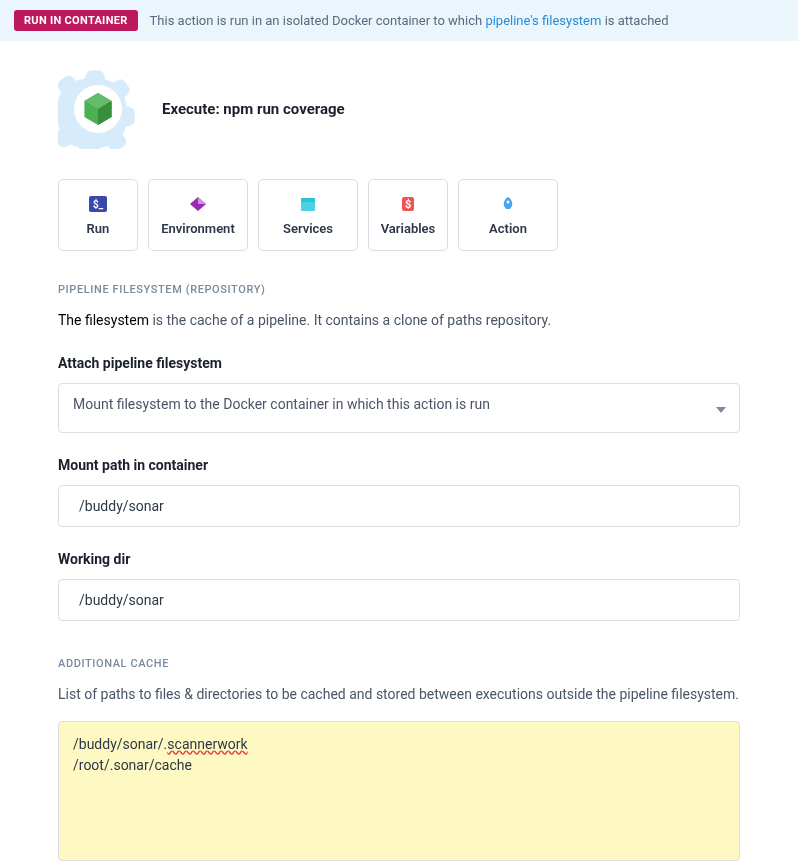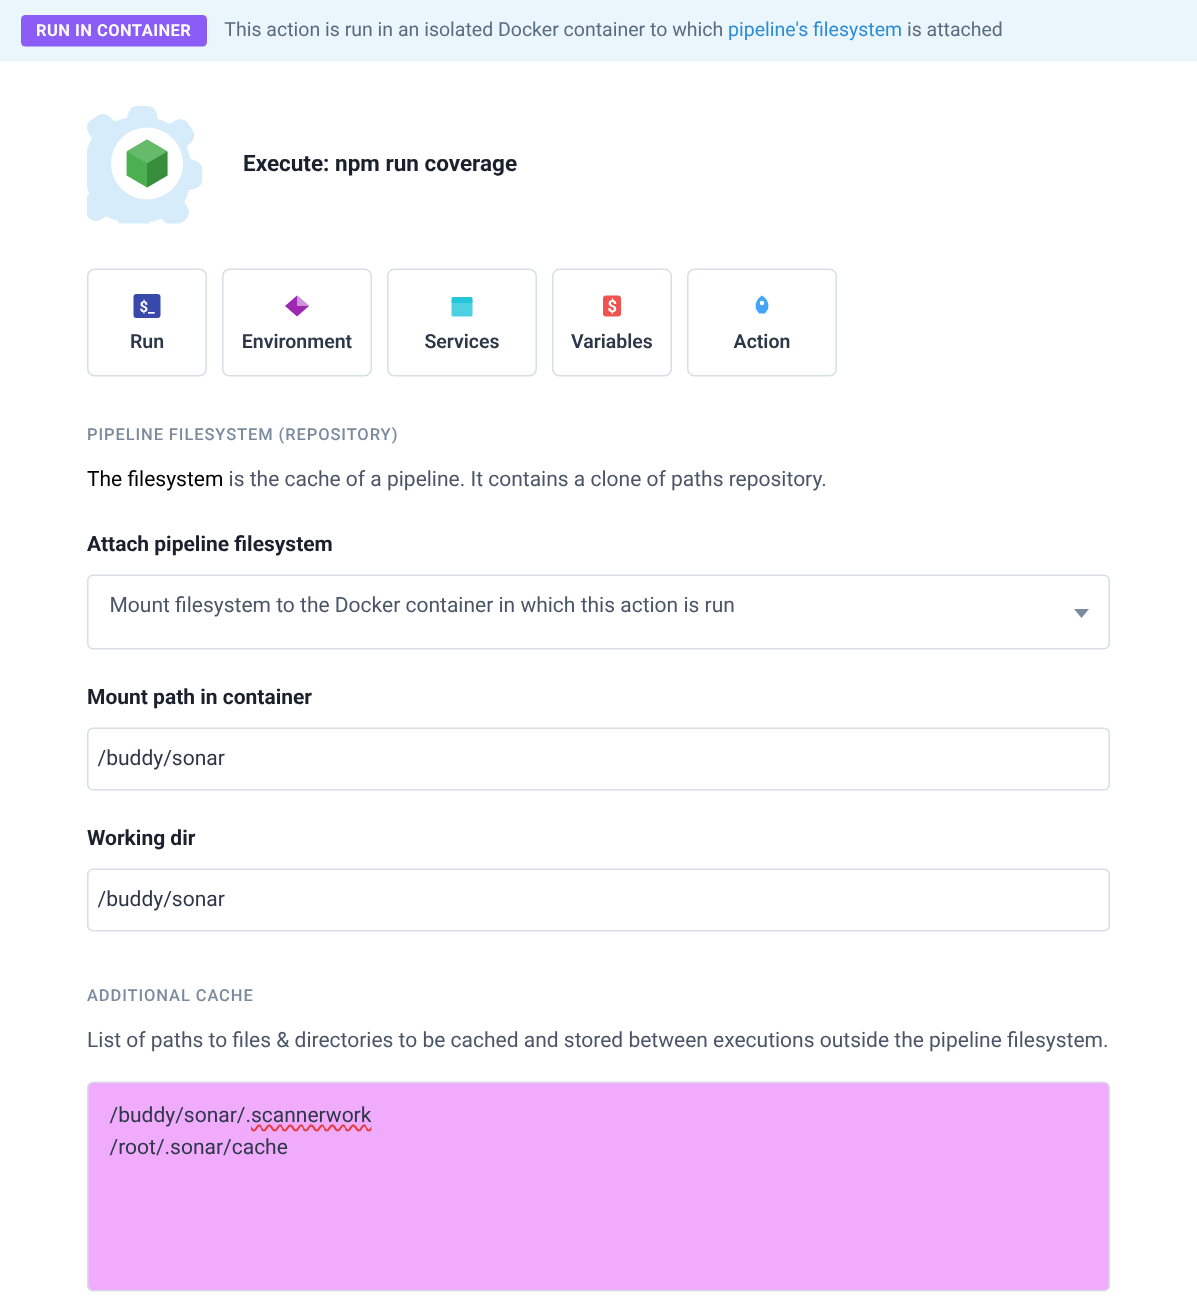--- a/index.html
+++ b/index.html
@@ -11,21 +11,21 @@
   width: 798px;
 }
 .banner {
   background: #eaf5fc;
   padding: 10px 14px;
   display: flex;
   align-items: center;
   gap: 12px;
 }
 .banner-badge {
-  background: #8b5cf6;
+  background: #be185d;
   color: #fff;
   font-weight: 700;
   font-size: 11px;
   padding: 4px 10px;
   border-radius: 3px;
   letter-spacing: 0.3px;
 }
 .banner-text {
   color: #5b6b7f;
   font-size: 13px;
@@ -151,35 +151,35 @@
   position: absolute;
   right: 14px;
   top: 50%;
   transform: translateY(-50%);
   pointer-events: none;
 }
 .text-input {
   width: 100%;
   border: 1px solid #d8dde6;
   border-radius: 4px;
-  padding: 12px 6px;
+  padding: 12px 20px;
   font-size: 14px;
   color: #2d3748;
   background: #fff;
   margin-bottom: 24px;
   font-family: inherit;
 }
 .textarea {
   width: 100%;
   border: 1px solid #d8dde6;
   border-radius: 4px;
   padding: 12px 14px;
   font-size: 14px;
   color: #2d3748;
-  background: #f0abfc;
+  background: #fef9c3;
   font-family: inherit;
   resize: vertical;
   min-height: 140px;
   line-height: 1.5;
 }
 .squiggle {
   text-decoration: underline wavy #e53e3e;
   text-decoration-skip-ink: none;
 }
 .section {

